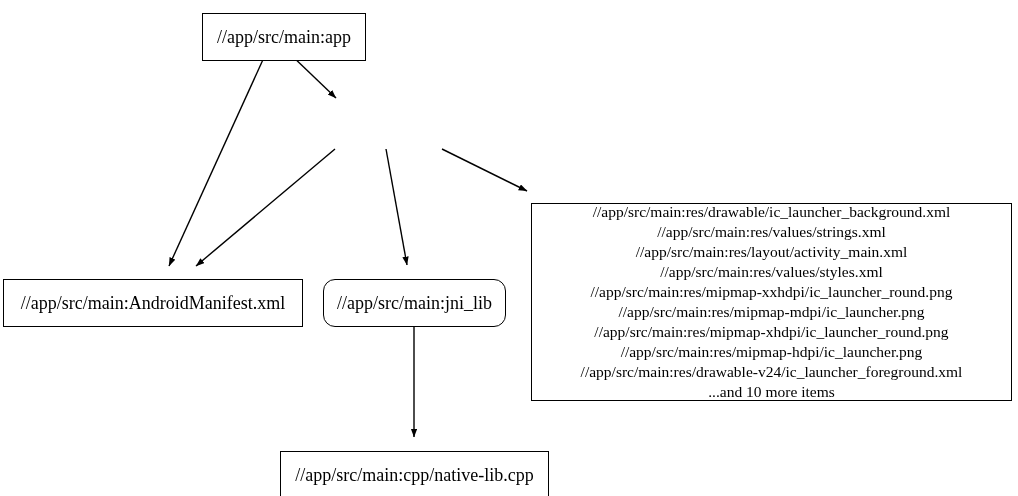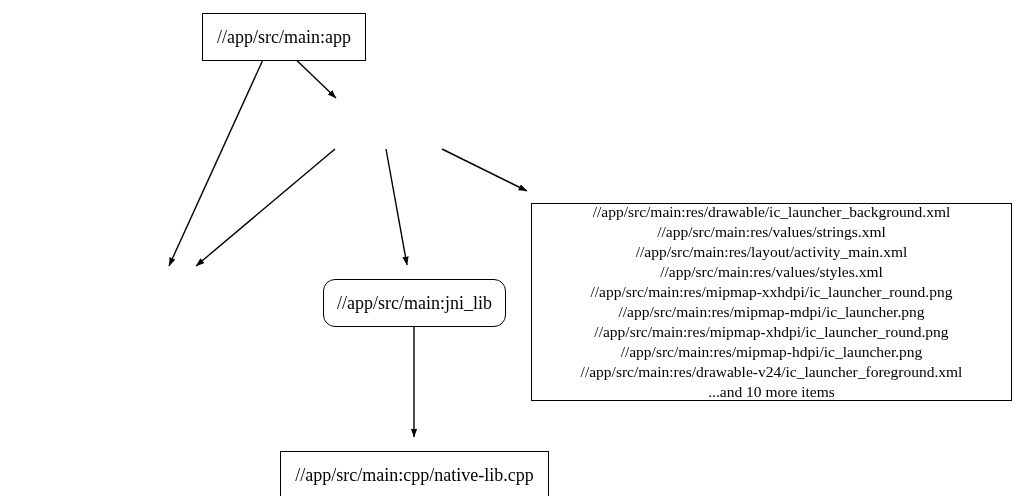--- a/index.html
+++ b/index.html
@@ -110,20 +110,23 @@
     <g>
       <path d="M414,319 L414,437" stroke="#000000" stroke-width="1.4" fill="none" marker-end="url(#arrowhead)"></path>
     </g>
   </svg>
 
   <div class="gnode" id="node-app">
     <span class="gnode-label">//app/src/main:app</span>
   </div>
 
 
+  <div class="gnode" id="node-manifest">
+    <span class="gnode-label">//app/src/main:AndroidManifest.xml</span>
+  </div>
 
   <div class="gnode" id="node-jnilib">
     <span class="gnode-label">//app/src/main:jni_lib</span>
   </div>
 
   <div class="gnode" id="node-res">
     <span class="gnode-label">//app/src/main:res/drawable/ic_launcher_background.xml
 //app/src/main:res/values/strings.xml
 //app/src/main:res/layout/activity_main.xml
 //app/src/main:res/values/styles.xml

